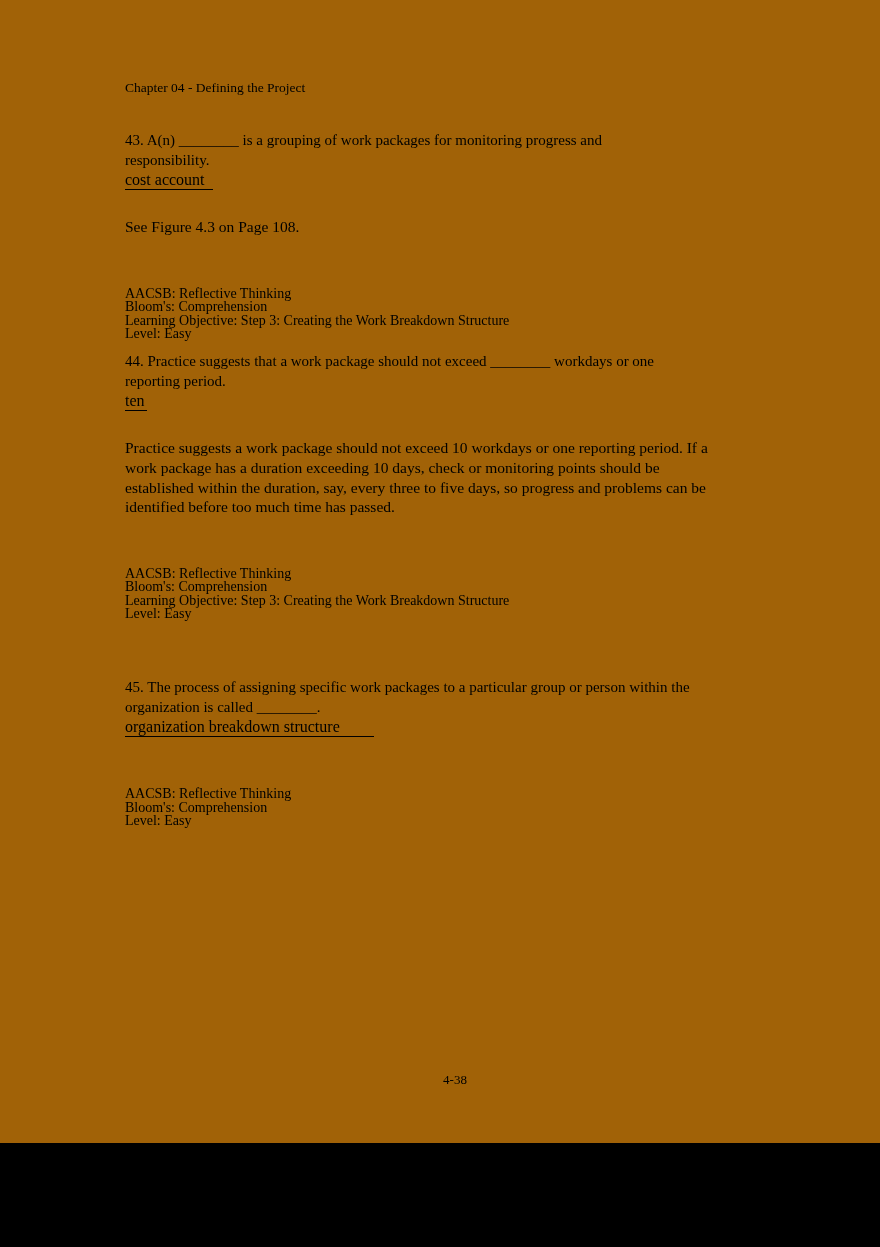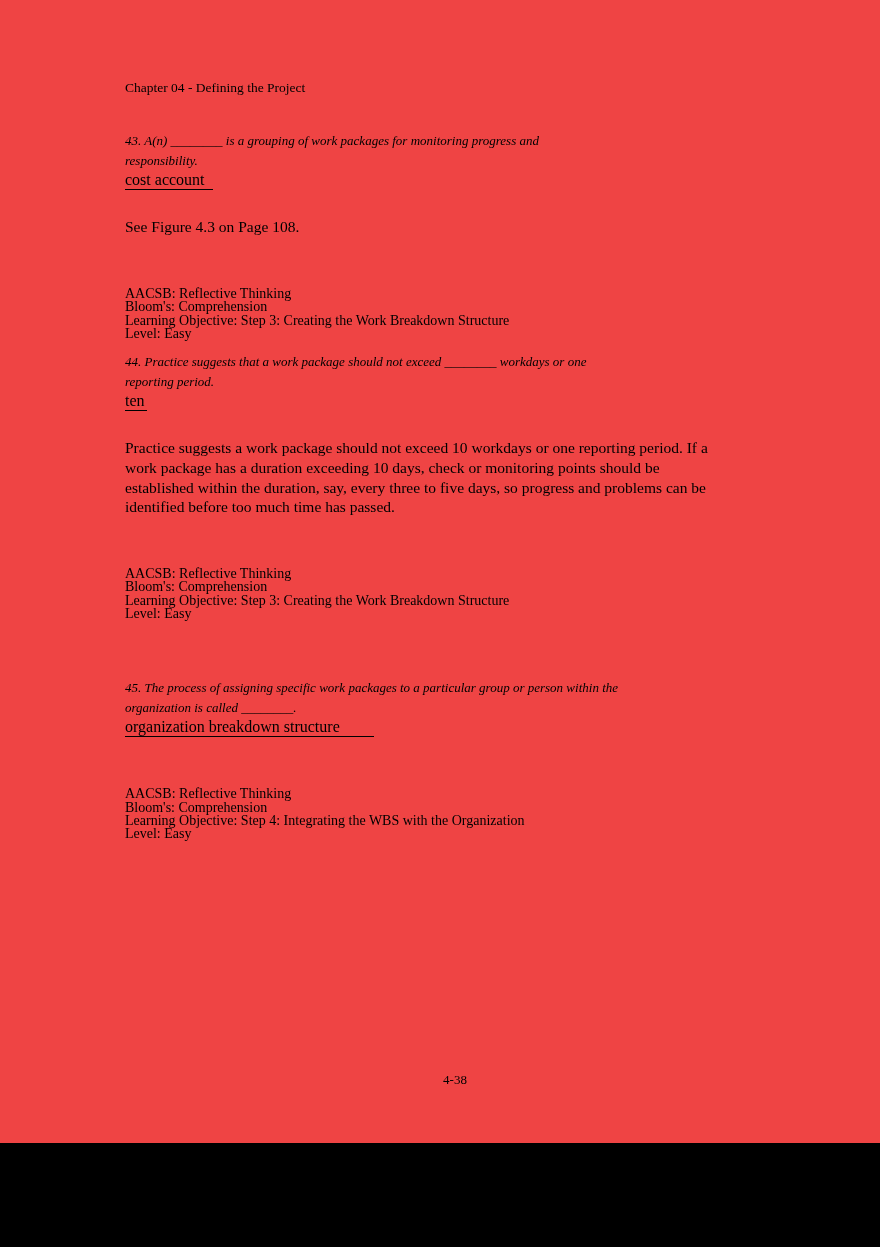--- a/index.html
+++ b/index.html
@@ -11,43 +11,42 @@
     width: 880px;
     height: 1247px;
     position: relative;
     font-family: "Liberation Serif", serif;
     color: #000000;
     overflow: hidden;
   }
   .page {
     position: absolute;
     inset: 0;
-    background: #ef4444;
+    background: #a16207;
   }
   .doc-header {
     position: absolute;
     left: 125px;
     top: 80px;
     font-size: 13.5px;
     line-height: 16px;
   }
   .question {
     position: absolute;
     left: 125px;
     width: 660px;
   }
   #q43 { top: 131px; }
   #q44 { top: 352px; }
   #q45 { top: 678px; }
   .q-text {
     margin: 0;
-    font-size: 13px;
+    font-size: 15px;
     line-height: 19.7px;
     white-space: pre-line;
-    font-style: italic;
   }
   .q-answer {
     margin: 0;
     font-size: 16px;
     line-height: 19.7px;
   }
   .answer-underline {
     display: inline-block;
     border-bottom: 1.4px solid #000000;
     line-height: 17.5px;
@@ -120,21 +119,20 @@
     </div>
   </div>
 
   <div class="question" id="q45">
     <p class="q-text">45. The process of assigning specific work packages to a particular group or person within the
 organization is called ________.</p>
     <p class="q-answer"><span class="answer-underline trail-lg">organization breakdown structure</span></p>
     <div class="q-meta">
       <p class="meta-line">AACSB: Reflective Thinking</p>
       <p class="meta-line">Bloom's: Comprehension</p>
-      <p class="meta-line">Learning Objective: Step 4: Integrating the WBS with the Organization</p>
       <p class="meta-line">Level: Easy</p>
     </div>
   </div>
 
   <div class="doc-footer">4-38</div>
 
   <div class="bottom-bar"></div>
 
 </div>
 

